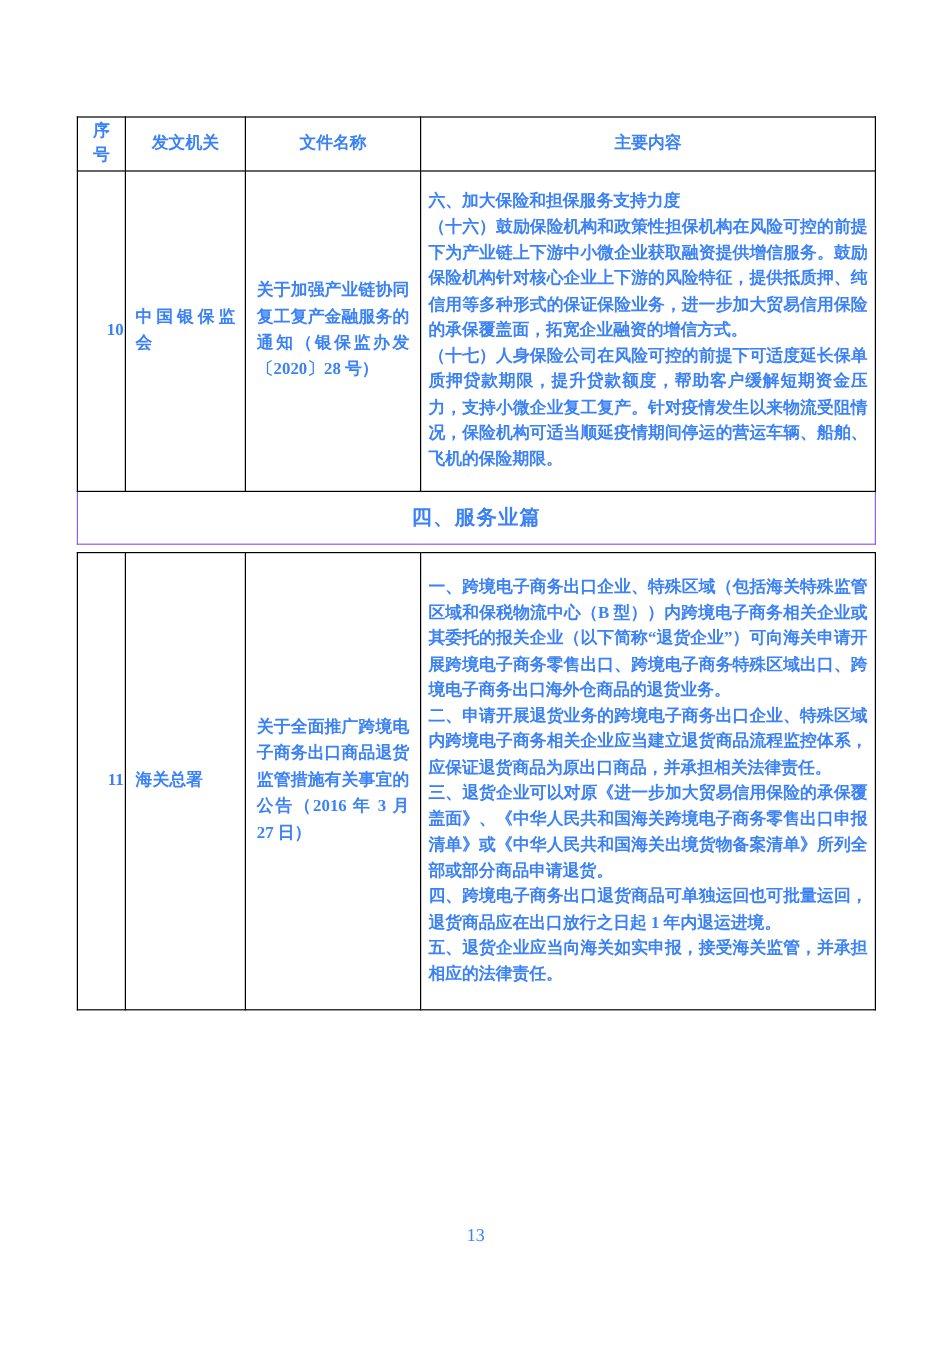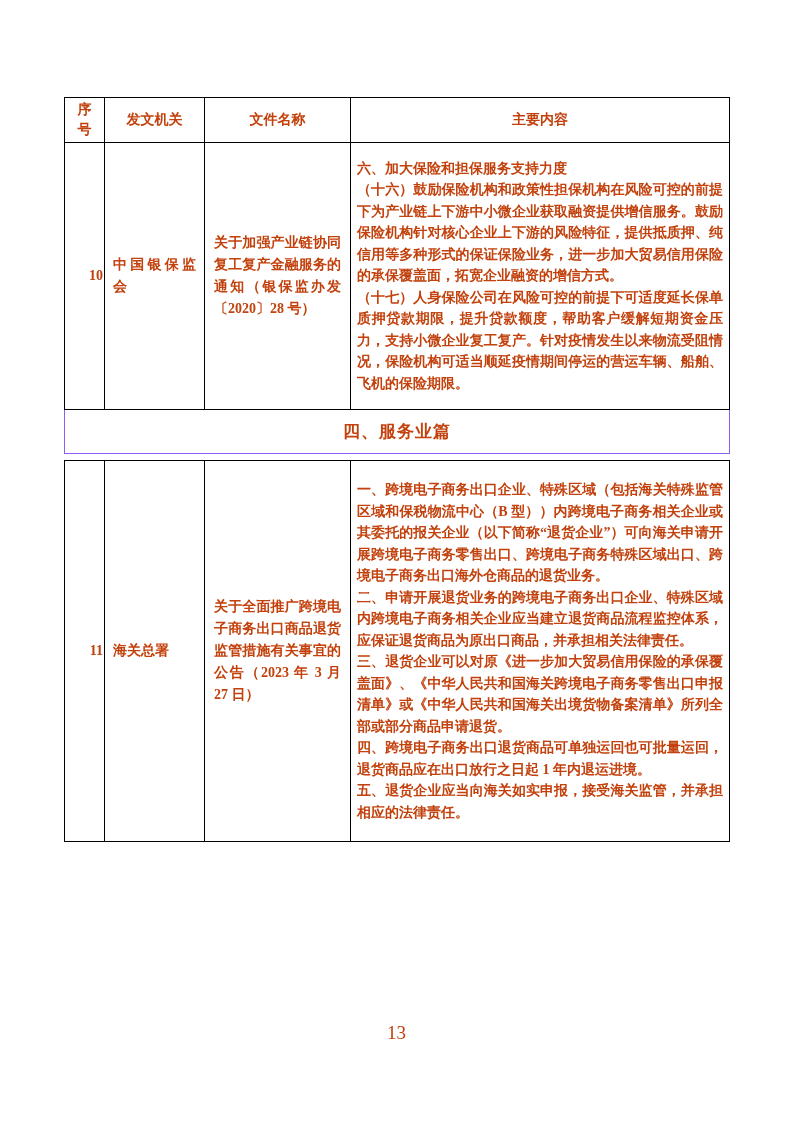--- a/index.html
+++ b/index.html
@@ -1,39 +1,39 @@
 <!DOCTYPE html>
 <html><head>
 <meta charset="utf-8">
 <style>
   html,body{margin:0;padding:0;background:#ffffff;}
   .page{
     position:relative;width:793px;height:1122px;background:#ffffff;
-    color:#c2410c;overflow:hidden;
+    color:#3b82f6;overflow:hidden;
     font-family:"Liberation Serif","DejaVu Serif",serif;
   }
   .doc{position:absolute;left:64px;top:97px;width:665px;}
   table.tbl{border-collapse:collapse;table-layout:fixed;width:665px;font-weight:bold;}
   .tbl td,.tbl th{border:1px solid #000;vertical-align:middle;font-size:14px;overflow:hidden;}
   col.c1{width:40px;}col.c2{width:100px;}col.c3{width:146px;}col.c4{width:379px;}
   tr.hdr{height:44px;}
   th{font-weight:bold;padding:2px;line-height:20px;}
   th.c-no{padding:2px 10px;}
   tr.r10{height:267px;}
   tr.r11{height:381px;}
   td.no{text-align:right;}
   td.agency{padding:2px 8px;text-align:justify;line-height:22px;margin-left:37px;}
   td.title{padding:2px 9px;text-align:justify;line-height:22px;}
   td.content{padding:3px 6px;text-align:justify;line-height:21.5px;}
   td.content p{margin:0;}
   tr.section td{height:41px;text-align:center;font-size:17px;letter-spacing:1px;border:1px solid #8b5cf6;}
   table.second{margin-top:6px;}
   .pageno{
     position:absolute;top:1022px;left:0;width:100%;
-    text-align:center;font-size:19px;font-weight:normal;
+    text-align:center;font-size:15px;font-weight:normal;
   }
 </style>
 </head>
 <body>
 
 <div class="page">
   <div class="doc">
 
     <table class="tbl first">
       <colgroup>
@@ -69,21 +69,21 @@
       <colgroup>
           <col class="c1">
           <col class="c2">
           <col class="c3">
           <col class="c4">
         </colgroup>
       <tbody>
           <tr class="r11">
         <td class="no">11</td>
         <td class="agency">海关总署</td>
-        <td class="title">关于全面推广跨境电子商务出口商品退货监管措施有关事宜的公告（2023 年 3 月 27 日）</td>
+        <td class="title">关于全面推广跨境电子商务出口商品退货监管措施有关事宜的公告（2016 年 3 月 27 日）</td>
         <td class="content">
           <p>一、跨境电子商务出口企业、特殊区域（包括海关特殊监管区域和保税物流中心（B 型））内跨境电子商务相关企业或其委托的报关企业（以下简称“退货企业”）可向海关申请开展跨境电子商务零售出口、跨境电子商务特殊区域出口、跨境电子商务出口海外仓商品的退货业务。</p>
           <p>二、申请开展退货业务的跨境电子商务出口企业、特殊区域内跨境电子商务相关企业应当建立退货商品流程监控体系，应保证退货商品为原出口商品，并承担相关法律责任。</p>
           <p>三、退货企业可以对原《进一步加大贸易信用保险的承保覆盖面》、《中华人民共和国海关跨境电子商务零售出口申报清单》或《中华人民共和国海关出境货物备案清单》所列全部或部分商品申请退货。</p>
           <p>四、跨境电子商务出口退货商品可单独运回也可批量运回，退货商品应在出口放行之日起 1 年内退运进境。</p>
           <p>五、退货企业应当向海关如实申报，接受海关监管，并承担相应的法律责任。</p>
         </td>
       </tr>
     </tbody>
       </table>

